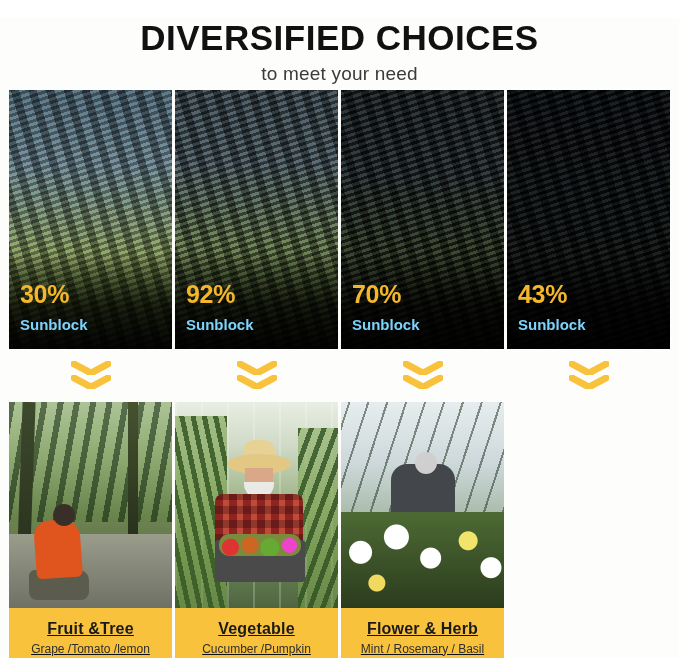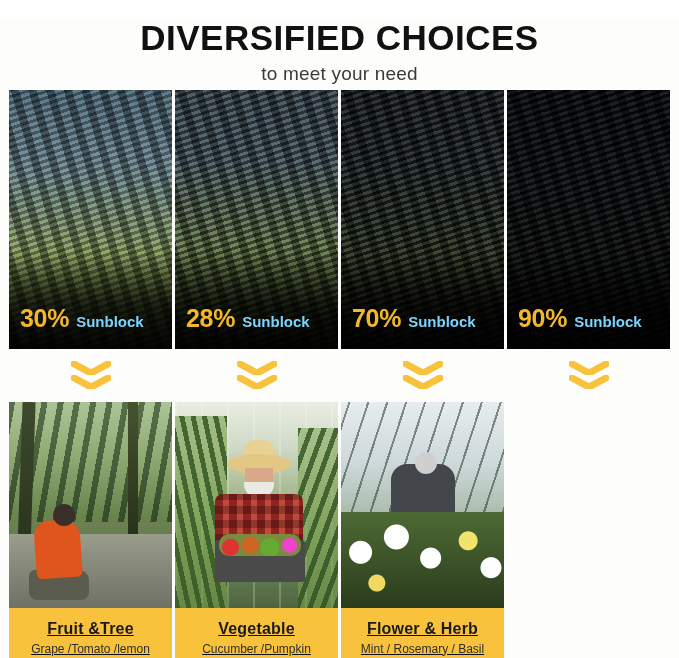--- a/index.html
+++ b/index.html
@@ -117,20 +117,21 @@
     height: 96px;
     background: linear-gradient(rgba(0,0,0,0) 0%, rgba(0,0,0,0.72) 55%, rgba(0,0,0,0.92) 100%);
   }
   .shade-label {
     position: absolute;
     left: 11px;
     bottom: 16px;
     display: flex;
     align-items: baseline;
     gap: 7px;
+    flex-direction: column;
   }
   .shade-pct {
     color: #f4b72a;
     font-size: 25px;
     font-weight: bold;
     letter-spacing: -0.3px;
   }
   .shade-word {
     color: #7dd3fc;
     font-size: 15px;
@@ -319,21 +320,21 @@
         <span class="shade-word">Sunblock</span>
       </div>
     </div>
 
     <div class="shade-card s50 shade-50">
       <div class="bg-sky"></div>
       <div class="weave"></div>
       <div class="darken"></div>
       <div class="shade-fade"></div>
       <div class="shade-label">
-        <span class="shade-pct">28%</span>
+        <span class="shade-pct">92%</span>
         <span class="shade-word">Sunblock</span>
       </div>
     </div>
 
     <div class="shade-card s70 shade-70">
       <div class="bg-sky"></div>
       <div class="weave"></div>
       <div class="darken"></div>
       <div class="shade-fade"></div>
       <div class="shade-label">
@@ -341,21 +342,21 @@
         <span class="shade-word">Sunblock</span>
       </div>
     </div>
 
     <div class="shade-card s90 shade-90">
       <div class="bg-sky"></div>
       <div class="weave"></div>
       <div class="darken"></div>
       <div class="shade-fade"></div>
       <div class="shade-label">
-        <span class="shade-pct">90%</span>
+        <span class="shade-pct">43%</span>
         <span class="shade-word">Sunblock</span>
       </div>
     </div>
 
   </div>
 
   <div class="arrow-row">
     <div class="arrow-cell">
       <span class="chevrons">
         <svg width="40" height="14" viewBox="0 0 40 14">

